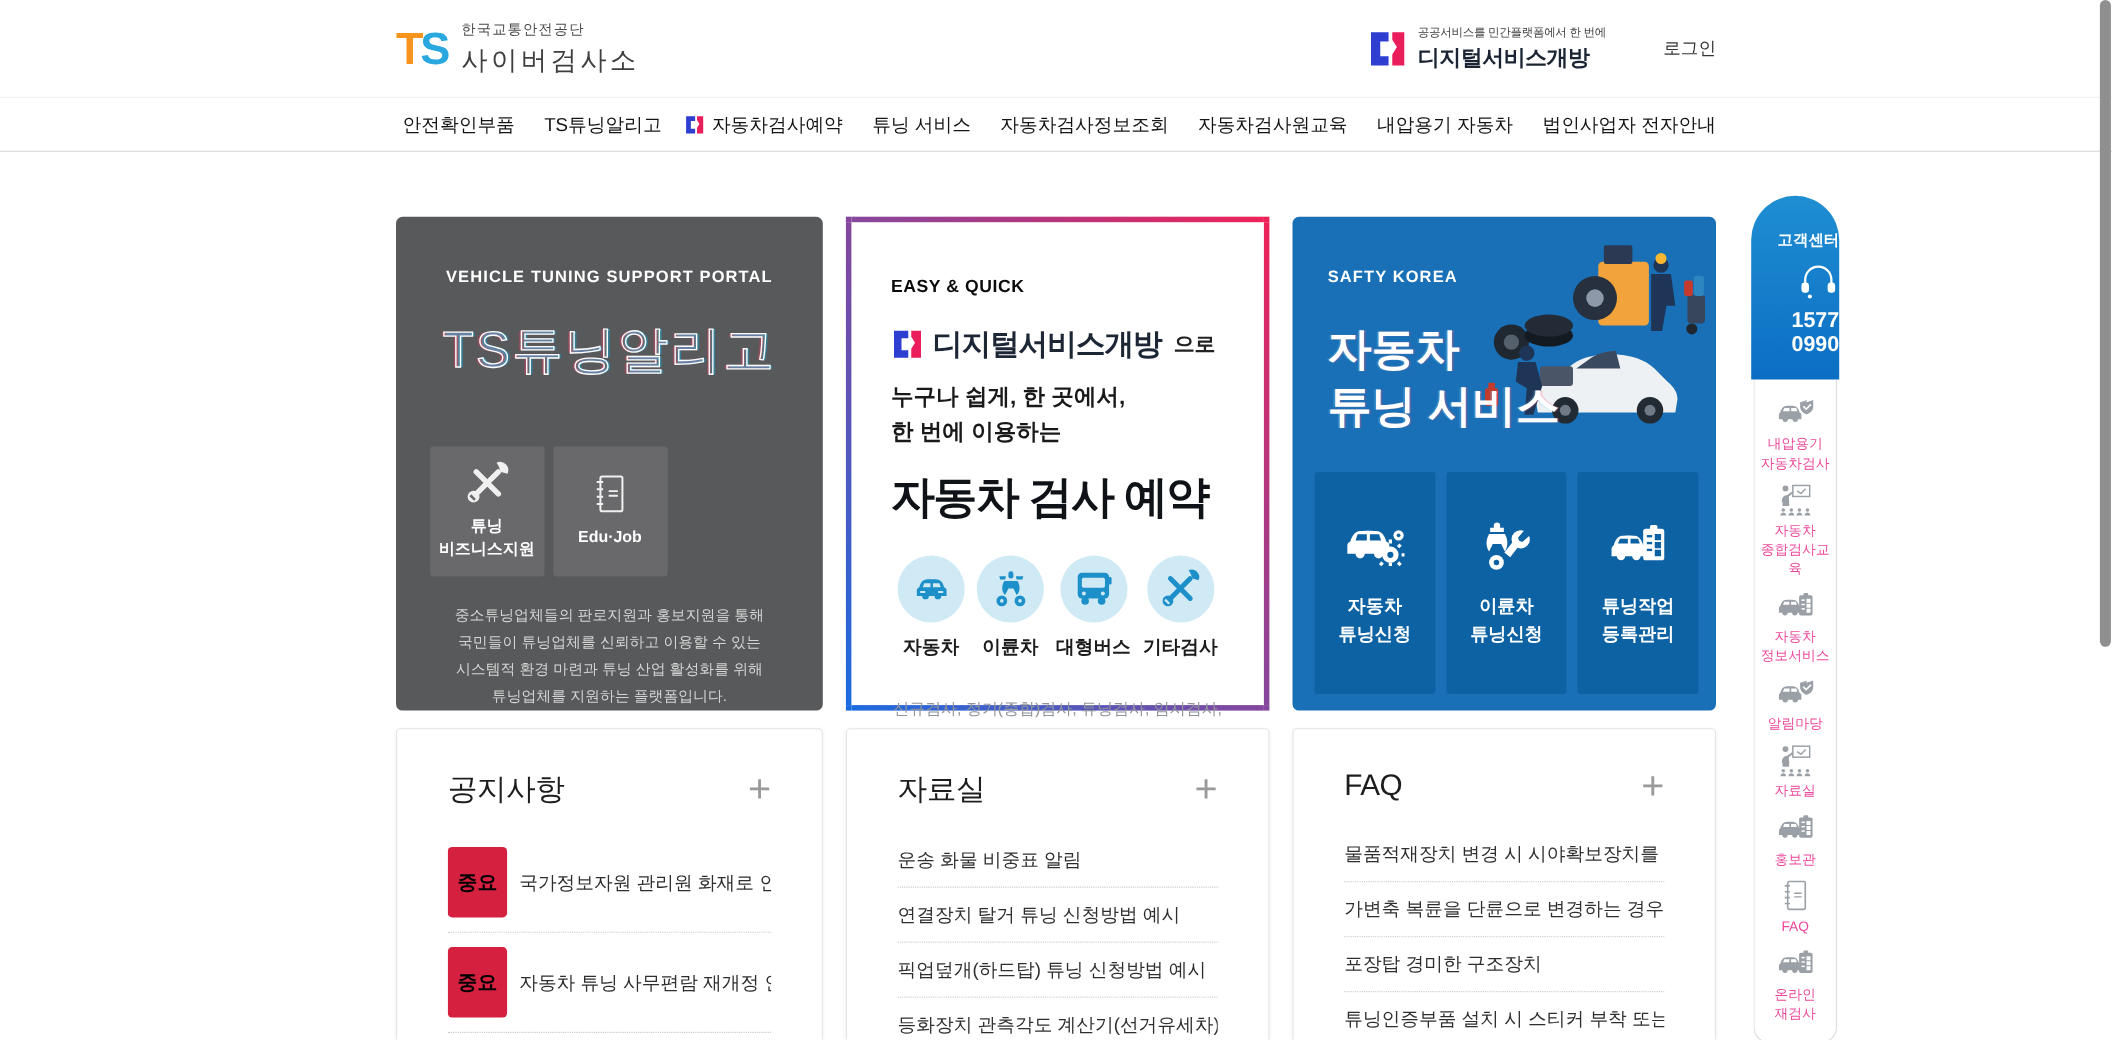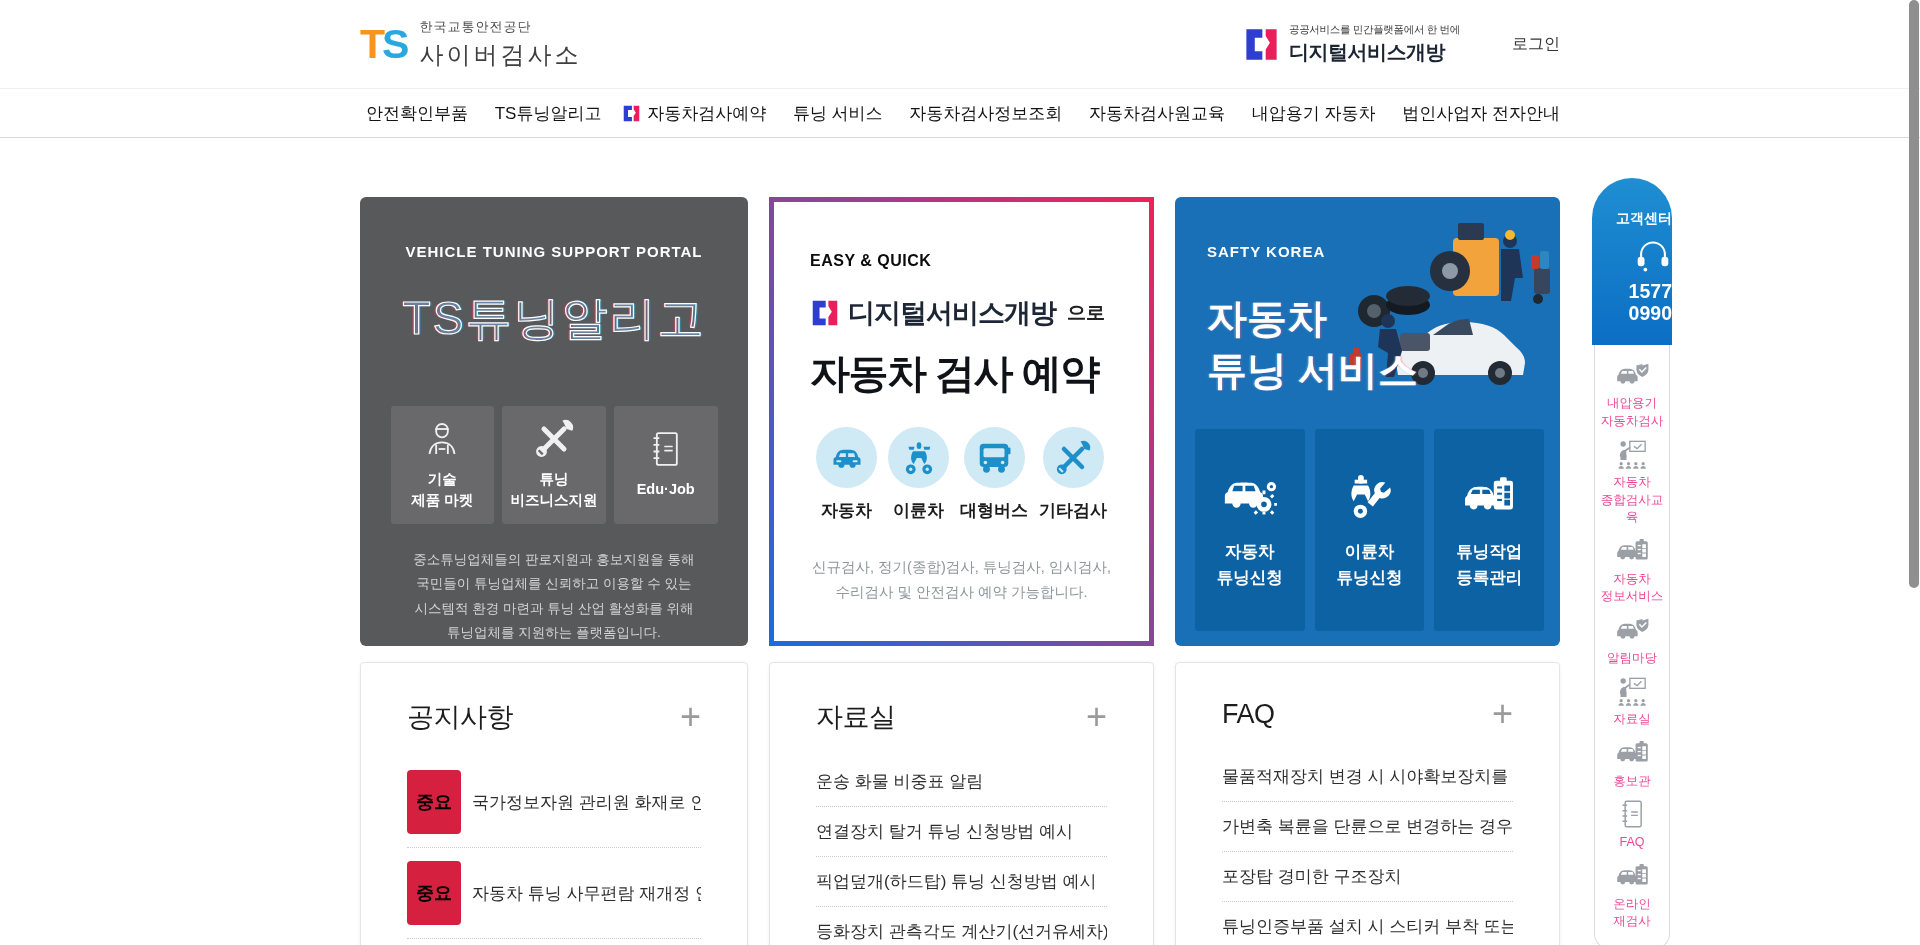--- a/index.html
+++ b/index.html
@@ -181,33 +181,20 @@
 
 <main class="main container">
   <div class="cards-row">
 
     <section class="card card-dark">
       <div class="eyebrow">VEHICLE TUNING SUPPORT PORTAL</div>
       <h2 class="outline-title">TS튜닝알리고</h2>
       <div class="dark-menus">
           <div class="dark-menu">
           <span>
-              <svg viewBox="0 0 48 48" fill="none" stroke="currentColor" stroke-width="2.2">
-                <path d="M17 13a7 7 0 0 1 14 0v2a7 7 0 0 1-14 0z"></path>
-                <path d="M16 12h16"></path>
-                <path d="M9 42c1-9 7-14 15-14s14 5 15 14"></path>
-                <path d="M17 31v11M31 31v11"></path>
-                <path d="M20 36h8"></path>
-              </svg>
-            </span>
-          <span class="lbl">기술
-제품 마켓</span>
-        </div>
-          <div class="dark-menu">
-          <span>
               <svg viewBox="0 0 48 48" fill="currentColor">
                 <rect x="21" y="4" width="6" height="40" rx="3" transform="rotate(45 24 24)"></rect>
                 <rect x="21" y="4" width="6" height="40" rx="3" transform="rotate(-45 24 24)"></rect>
                 <path d="M34 2a9 9 0 0 1 12 12l-7-2-3-7z"></path>
                 <circle cx="9" cy="39" r="6.5"></circle>
                 <path class="cut" d="M6.5 36.5l5 5-2 2-5-5z"></path>
               </svg>
             </span>
           <span class="lbl">튜닝
 비즈니스지원</span>
@@ -233,20 +220,24 @@
       <div class="eyebrow">EASY &amp; QUICK</div>
       <div class="reserve-logo-row">
         <span>
             <svg viewBox="0 0 44 44">
               <path fill="#2e3ed1" d="M4 4h19v10h-9v16h9v10H4z"></path>
               <path fill="#e91e5a" d="M27 4h13v36H27V28l5-8-5-8z"></path>
             </svg>
           </span>
         <span class="reserve-logo-name">디지털서비스개방</span>
         <span class="reserve-logo-suffix">으로</span>
+      </div>
+      <div class="reserve-lines">
+        <div>누구나 쉽게, 한 곳에서,</div>
+        <div>한 번에 이용하는</div>
       </div>
       <h2 class="reserve-title">자동차 검사 예약</h2>
       <div class="types-row">
           <div class="type">
           <span class="type-circle">
               <svg viewBox="0 0 64 44">
                 <path fill="currentColor" d="M12 20c1.5-6 4.5-11 9-12 5-1 17-1 22 0 4.5 1 7.5 6 9 12 2.5.8 4 2.6 4 5v9h-8.5a5.5 5.5 0 0 1-11 0h-9a5.5 5.5 0 0 1-11 0H8v-9c0-2.4 1.5-4.2 4-5z"></path>
                 <path class="cut" d="M20 13.5h10V20H17.5zM34 13.5h10.5L46.5 20H34z"></path>
                 <rect class="cut" x="13" y="26" width="9" height="3.4" rx="1.7"></rect>
                 <rect class="cut" x="42" y="26" width="9" height="3.4" rx="1.7"></rect>

